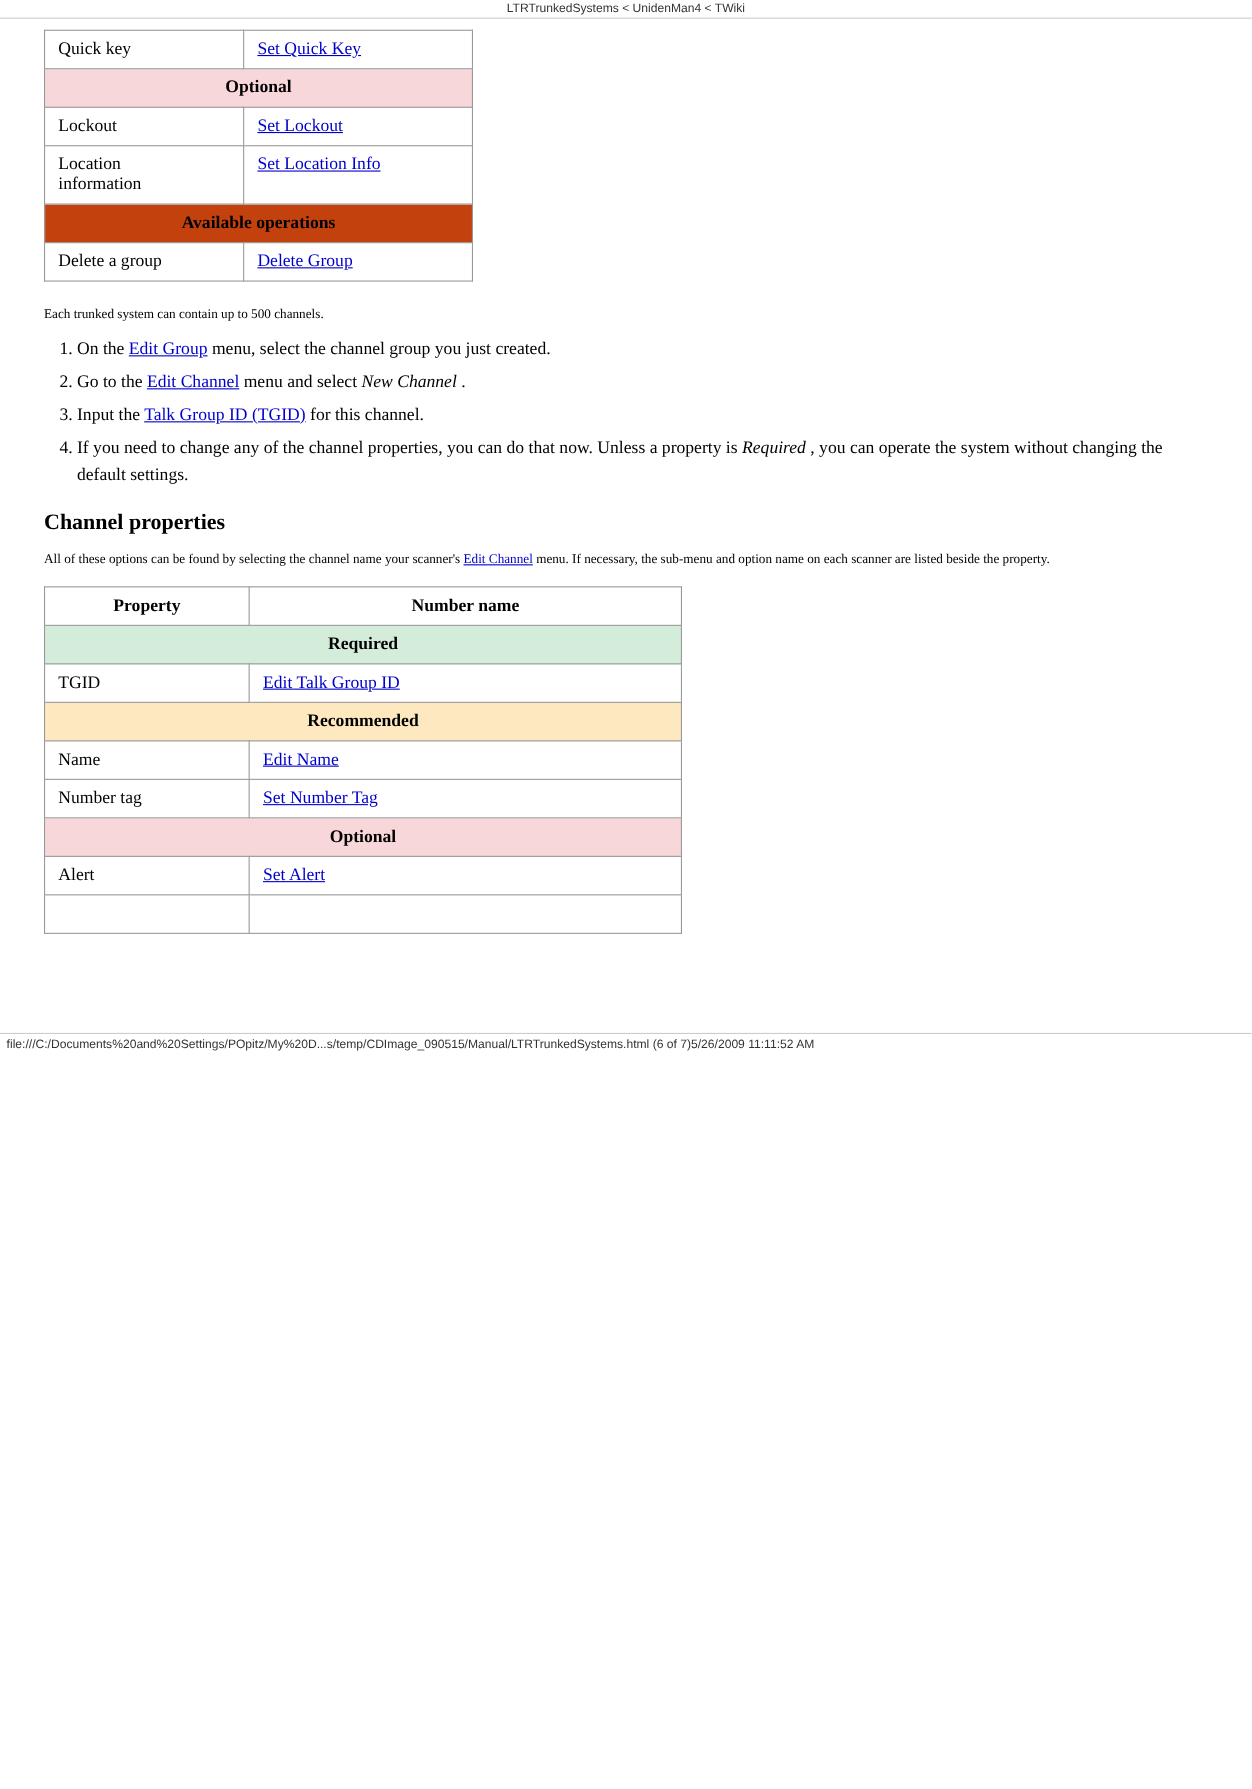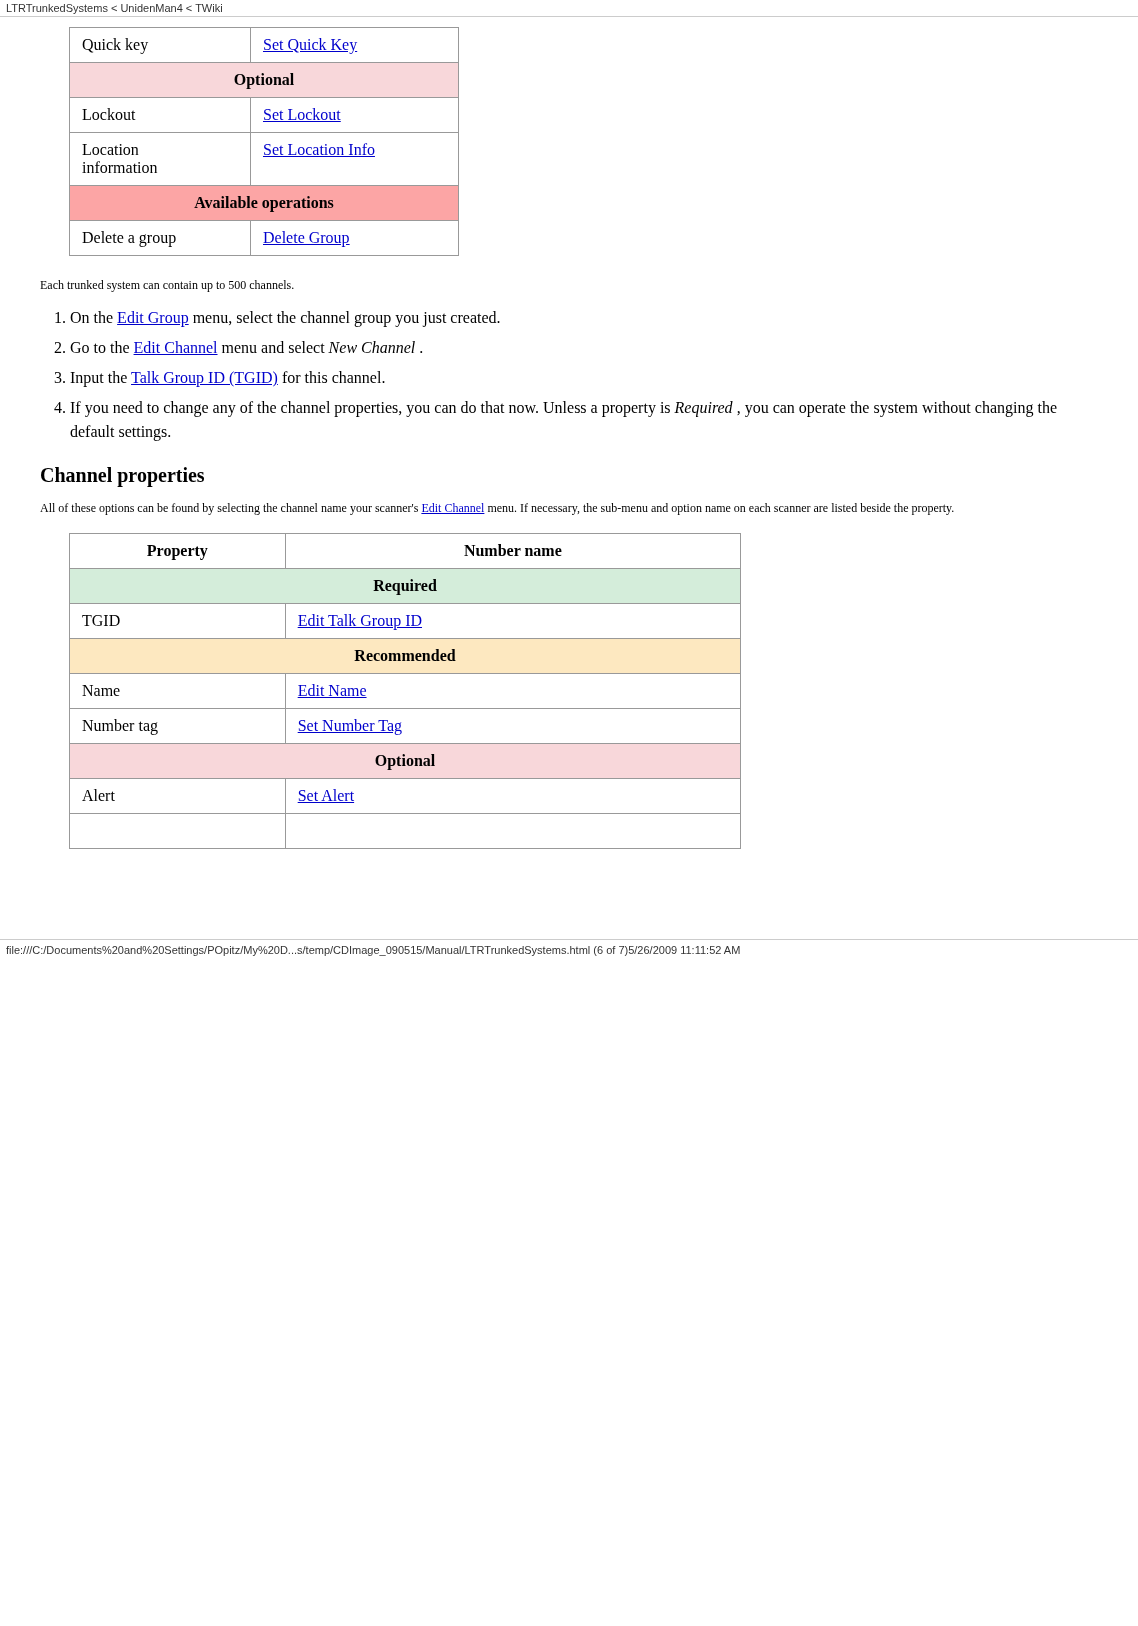--- a/index.html
+++ b/index.html
@@ -9,48 +9,48 @@
       color: #000;
       background: #fff;
       padding: 0;
     }
     .browser-bar {
       font-family: Arial, sans-serif;
       font-size: 11px;
       color: #333;
       padding: 2px 6px;
       border-bottom: 1px solid #ccc;
+      text-align: center;
     }
     .page-content {
       padding: 10px 40px 40px 40px;
       max-width: 1138px;
     }
     table {
       border-collapse: collapse;
       margin-bottom: 20px;
-      margin-left: 29px;
     }
     td, th {
       border: 1px solid #999;
       padding: 8px 12px;
       vertical-align: top;
     }
     .top-table {
       width: 390px;
     }
     .top-table td {
       font-size: 16px;
     }
     .optional-row td {
       background-color: #f8d7da;
       font-weight: bold;
       text-align: center;
     }
     .available-row td {
-      background-color: #fca5a5;
+      background-color: #c2410c;
       color: #000;
       font-weight: bold;
       text-align: center;
     }
     .section-heading {
       font-size: 26px;
       font-weight: bold;
       margin: 24px 0 14px 0;
     }
     .sub-heading {
@@ -70,21 +70,21 @@
     ol li {
       margin-bottom: 6px;
       font-size: 16px;
       line-height: 1.5;
     }
     a {
       color: #00c;
       text-decoration: underline;
     }
     .channel-table {
-      width: 672px;
+      width: 580px;
       margin-top: 16px;
       padding-left: 35px;
     }
     .channel-table th {
       font-weight: bold;
       background: #fff;
       text-align: center;
       font-size: 16px;
     }
     .channel-table td {

